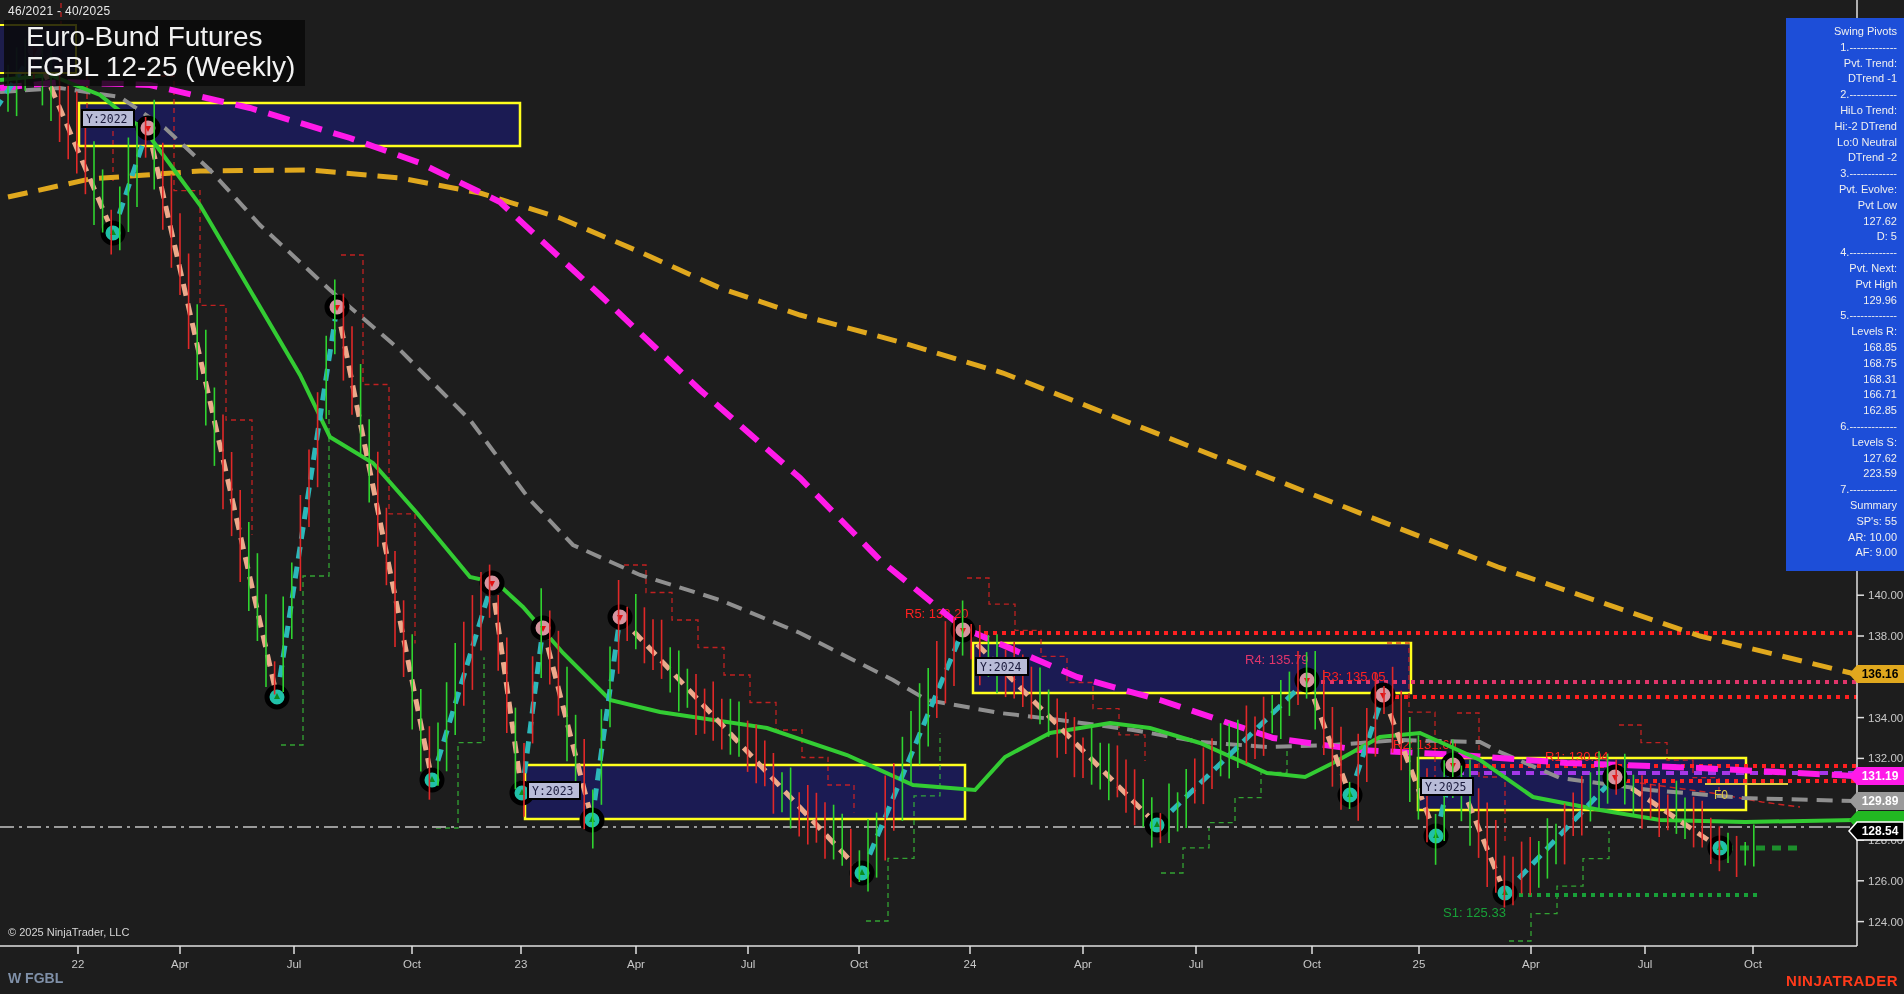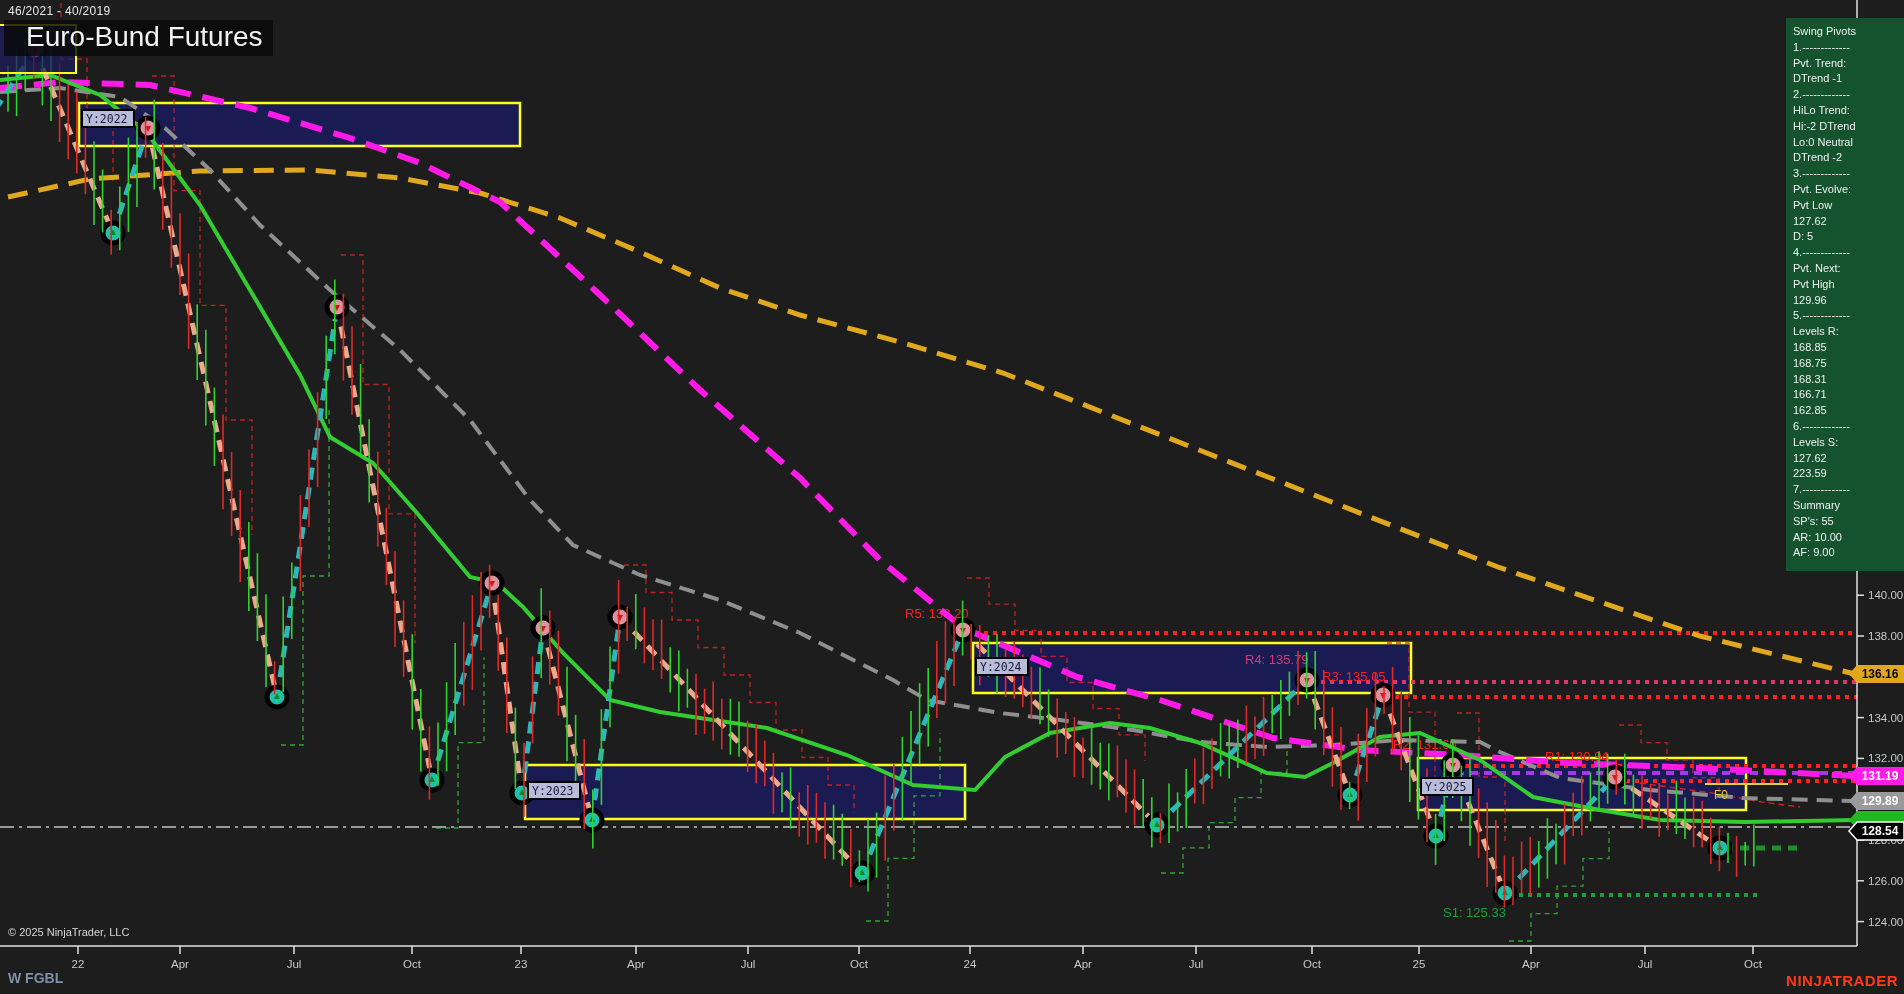--- a/index.html
+++ b/index.html
@@ -5,22 +5,22 @@
   html,body{margin:0;padding:0;background:#1d1d1d;width:1904px;height:994px;overflow:hidden;
     font-family:"Liberation Sans",sans-serif;}
   #stage{position:relative;width:1904px;height:994px;background:#1d1d1d;}
   #chart-svg{position:absolute;left:0;top:0;}
   .ovl{position:absolute;}
   #range-label{left:8px;top:4px;font-size:12px;color:#e8e8e8;letter-spacing:.3px;}
   #title-box{left:4px;top:20px;background:rgba(8,8,8,.82);padding:2px 10px 4px 22px;line-height:1.08;}
   #title-box .t1,#title-box .t2{font-size:28px;color:#f2f2f2;white-space:nowrap;}
   #y2021-tint{left:-8px;top:24px;width:81px;height:46px;background:rgba(30,30,92,.75);
     border:2px solid #ffff1e;}
-  #pivot-panel{left:1786px;top:18px;width:104px;background:#14532d;padding:6px 8px 10px 7px;
-    color:#f0f0f0;font-size:11px;line-height:15.8px;}
+  #pivot-panel{left:1786px;top:18px;width:104px;background:#1d4ed8;padding:6px 8px 10px 7px;
+    color:#f0f0f0;font-size:11px;line-height:15.8px;text-align:right;}
   #copyright{left:8px;top:926px;font-size:11px;color:#d6d6d6;}
   #series-label{left:8px;top:970px;font-size:14px;color:#7f90a8;font-weight:bold;}
   #watermark{right:6px;top:972px;font-size:15px;font-weight:bold;color:#ff3a1a;letter-spacing:.5px;}
 </style>
 </head>
 <body>
 
 <div id="stage">
   <svg id="chart-svg" width="1904" height="994" viewBox="0 0 1904 994">
       <rect x="79" y="103" width="441" height="43" fill="rgba(28,28,90,0.9)" stroke="#ffff1e" stroke-width="2.5"></rect>
@@ -427,23 +427,24 @@
       <polygon points="1849,776 1857,767 1904,767 1904,785 1857,785" fill="#ff1ae8" stroke="none" stroke-width="0"></polygon>
       <text x="1880" y="780" fill="#ffffff" font-size="12" text-anchor="middle" font-weight="bold" font-family="&quot;Liberation Sans&quot;,sans-serif">131.19</text>
       <polygon points="1849,801 1857,792 1904,792 1904,810 1857,810" fill="#9a9a9a" stroke="none" stroke-width="0"></polygon>
       <text x="1880" y="805" fill="#ffffff" font-size="12" text-anchor="middle" font-weight="bold" font-family="&quot;Liberation Sans&quot;,sans-serif">129.89</text>
       <polygon points="1849,820 1857,811 1904,811 1904,829 1857,829" fill="#22b822" stroke="none" stroke-width="0"></polygon>
       <polygon points="1849,831 1857,822 1904,822 1904,840 1857,840" fill="#000000" stroke="#ffffff" stroke-width="1.5"></polygon>
       <text x="1880" y="835" fill="#ffffff" font-size="12" text-anchor="middle" font-weight="bold" font-family="&quot;Liberation Sans&quot;,sans-serif">128.54</text>
     </svg>
 
   <div class="ovl" id="y2021-tint"></div>
-  <div class="ovl" id="range-label">46/2021 - 40/2019</div>
+  <div class="ovl" id="range-label">46/2021 - 40/2025</div>
   <div class="ovl" id="title-box">
     <div class="t1">Euro-Bund Futures</div>
+    <div class="t2">FGBL 12-25 (Weekly)</div>
   </div>
   <div class="ovl" id="pivot-panel">
       <div>Swing Pivots</div>
       <div>1.-------------</div>
       <div>Pvt. Trend:</div>
       <div>DTrend -1</div>
       <div>2.-------------</div>
       <div>HiLo Trend:</div>
       <div>Hi:-2 DTrend</div>
       <div>Lo:0 Neutral</div>

